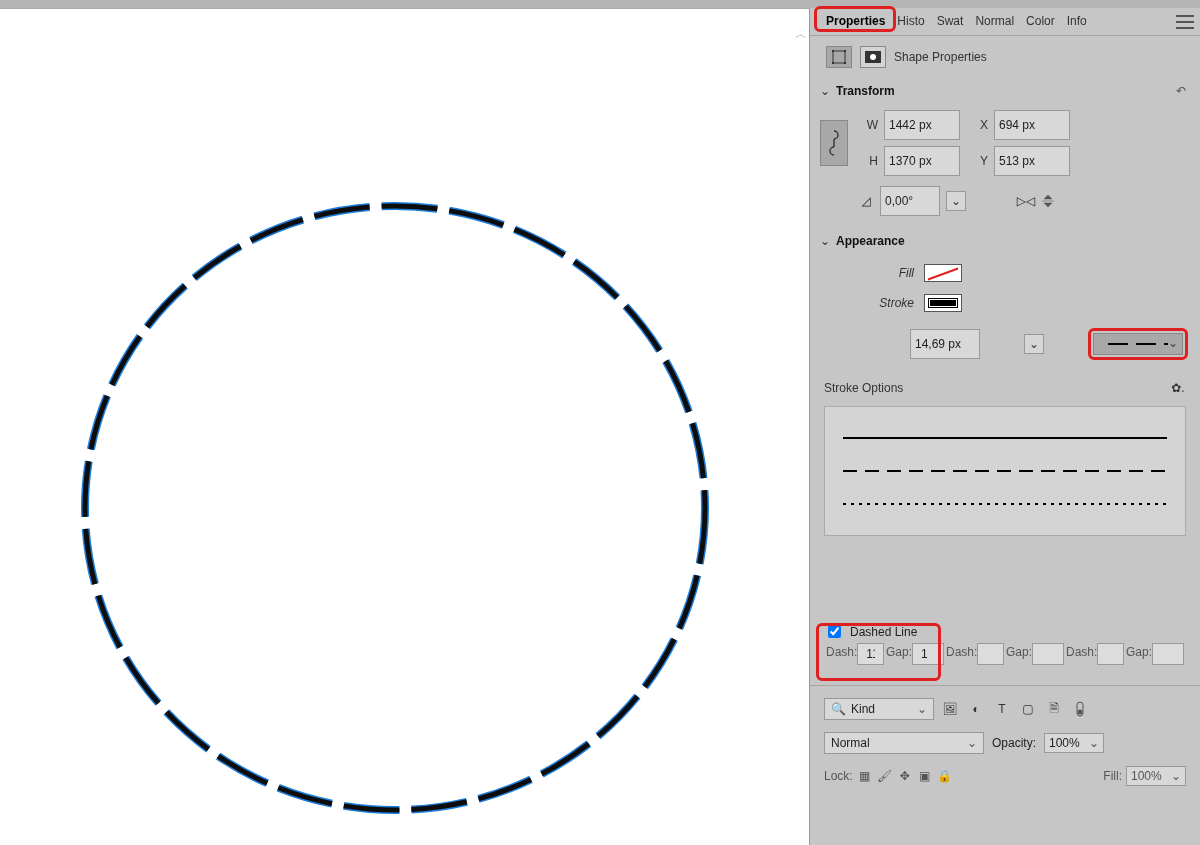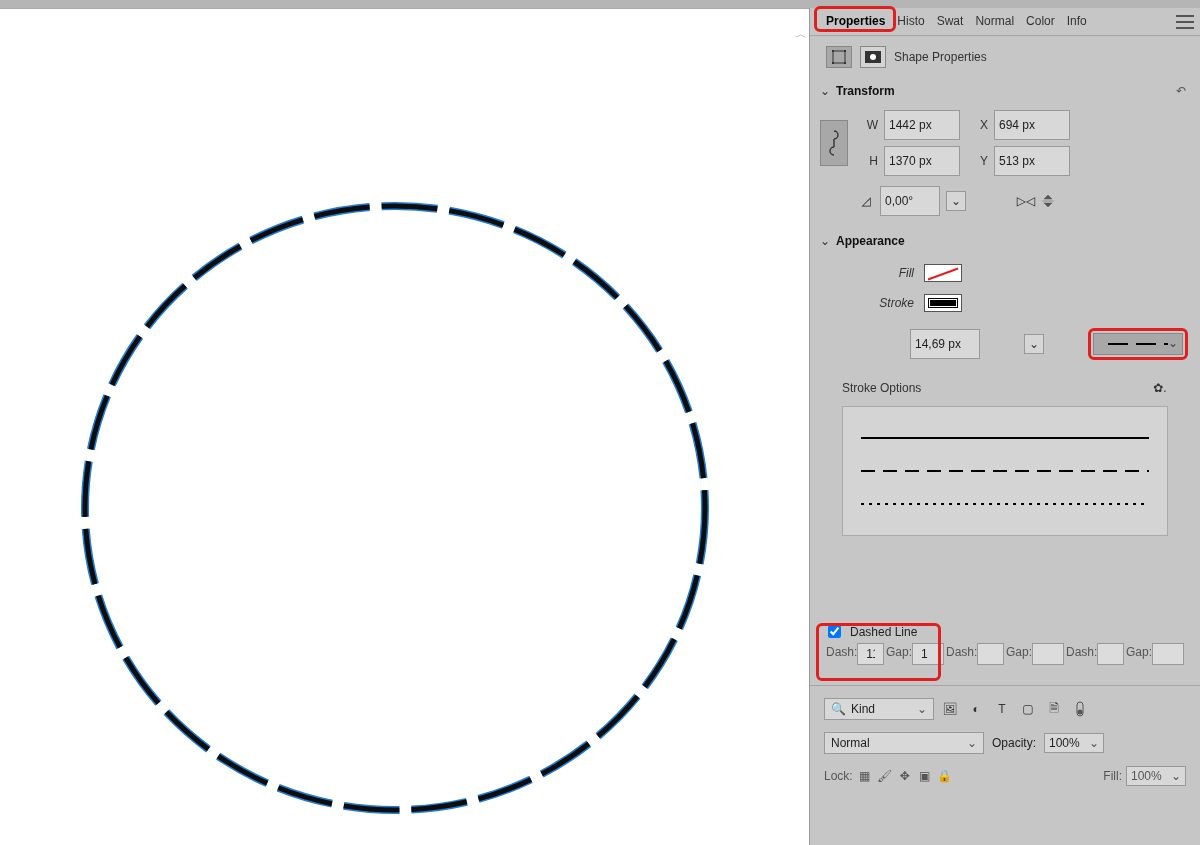--- a/index.html
+++ b/index.html
@@ -33,21 +33,21 @@
   .app-row { display:flex; align-items:center; height:30px; gap:10px; padding-left:48px;}
   .app-lbl { width:40px; text-align:right; color:#333;}
   .swatch { width:38px; height:18px; border:1px solid #555; display:inline-flex; align-items:center; justify-content:center; background:#fff; position:relative;}
   .swatch.none::after { content:""; position:absolute; left:2px; right:2px; top:8px; height:2px; background:#e02020; transform:rotate(-20deg);}
   .swatch.black::after { content:""; position:absolute; left:4px; right:4px; top:4px; bottom:4px; background:#000; border:1px solid #fff; outline:1px solid #000;}
   .stroke-width-row { display:flex; align-items:center; gap:8px; padding:4px 10px 10px 100px;}
   .dash-dropdown { width:90px; height:22px; background:#a8a8a8; border:1px solid #888; display:flex; align-items:center; justify-content:center; position:relative;}
   .dash-dropdown::after { content:"⌄"; position:absolute; right:4px; top:2px; color:#444;}
   .dash-sample { width:60px; height:2px; background: repeating-linear-gradient(90deg,#000 0 20px, transparent 20px 28px);}
   .redbox-dd { padding:2px; }
-  .stroke-options { background:#c6c6c6; padding:8px 32px;}
+  .stroke-options { background:#c6c6c6; padding:8px 14px;}
   .so-head { display:flex; align-items:center; justify-content:space-between; padding:2px 0 10px 0; color:#333;}
   .stroke-list { background:#d4d4d4; border:1px solid #aaa; height:130px; display:flex; flex-direction:column; justify-content:space-around; padding:14px 18px; margin-bottom:30px;}
   .line-solid { height:2px; background:#000;}
   .line-dash  { height:2px; background: repeating-linear-gradient(90deg,#000 0 14px, transparent 14px 22px);}
   .line-dot   { height:2px; background: repeating-linear-gradient(90deg,#000 0 3px, transparent 3px 8px);}
   .dashed-check { display:flex; align-items:center; gap:6px; padding:0 14px 2px 14px;margin-top:48px;}
   .dash-grid-row { display:flex; gap:0; padding:0 14px 0 14px;}
   .dash-col { display:flex; flex-direction:row; width:60px; }
   .dash-col .hdr { color:#555; height:18px; display:flex; align-items:center; padding-left:2px;}
   .dash-col .cell { height:22px; border:1px solid #999; background:#dcdcdc; padding:0 4px; display:flex; align-items:center;}

